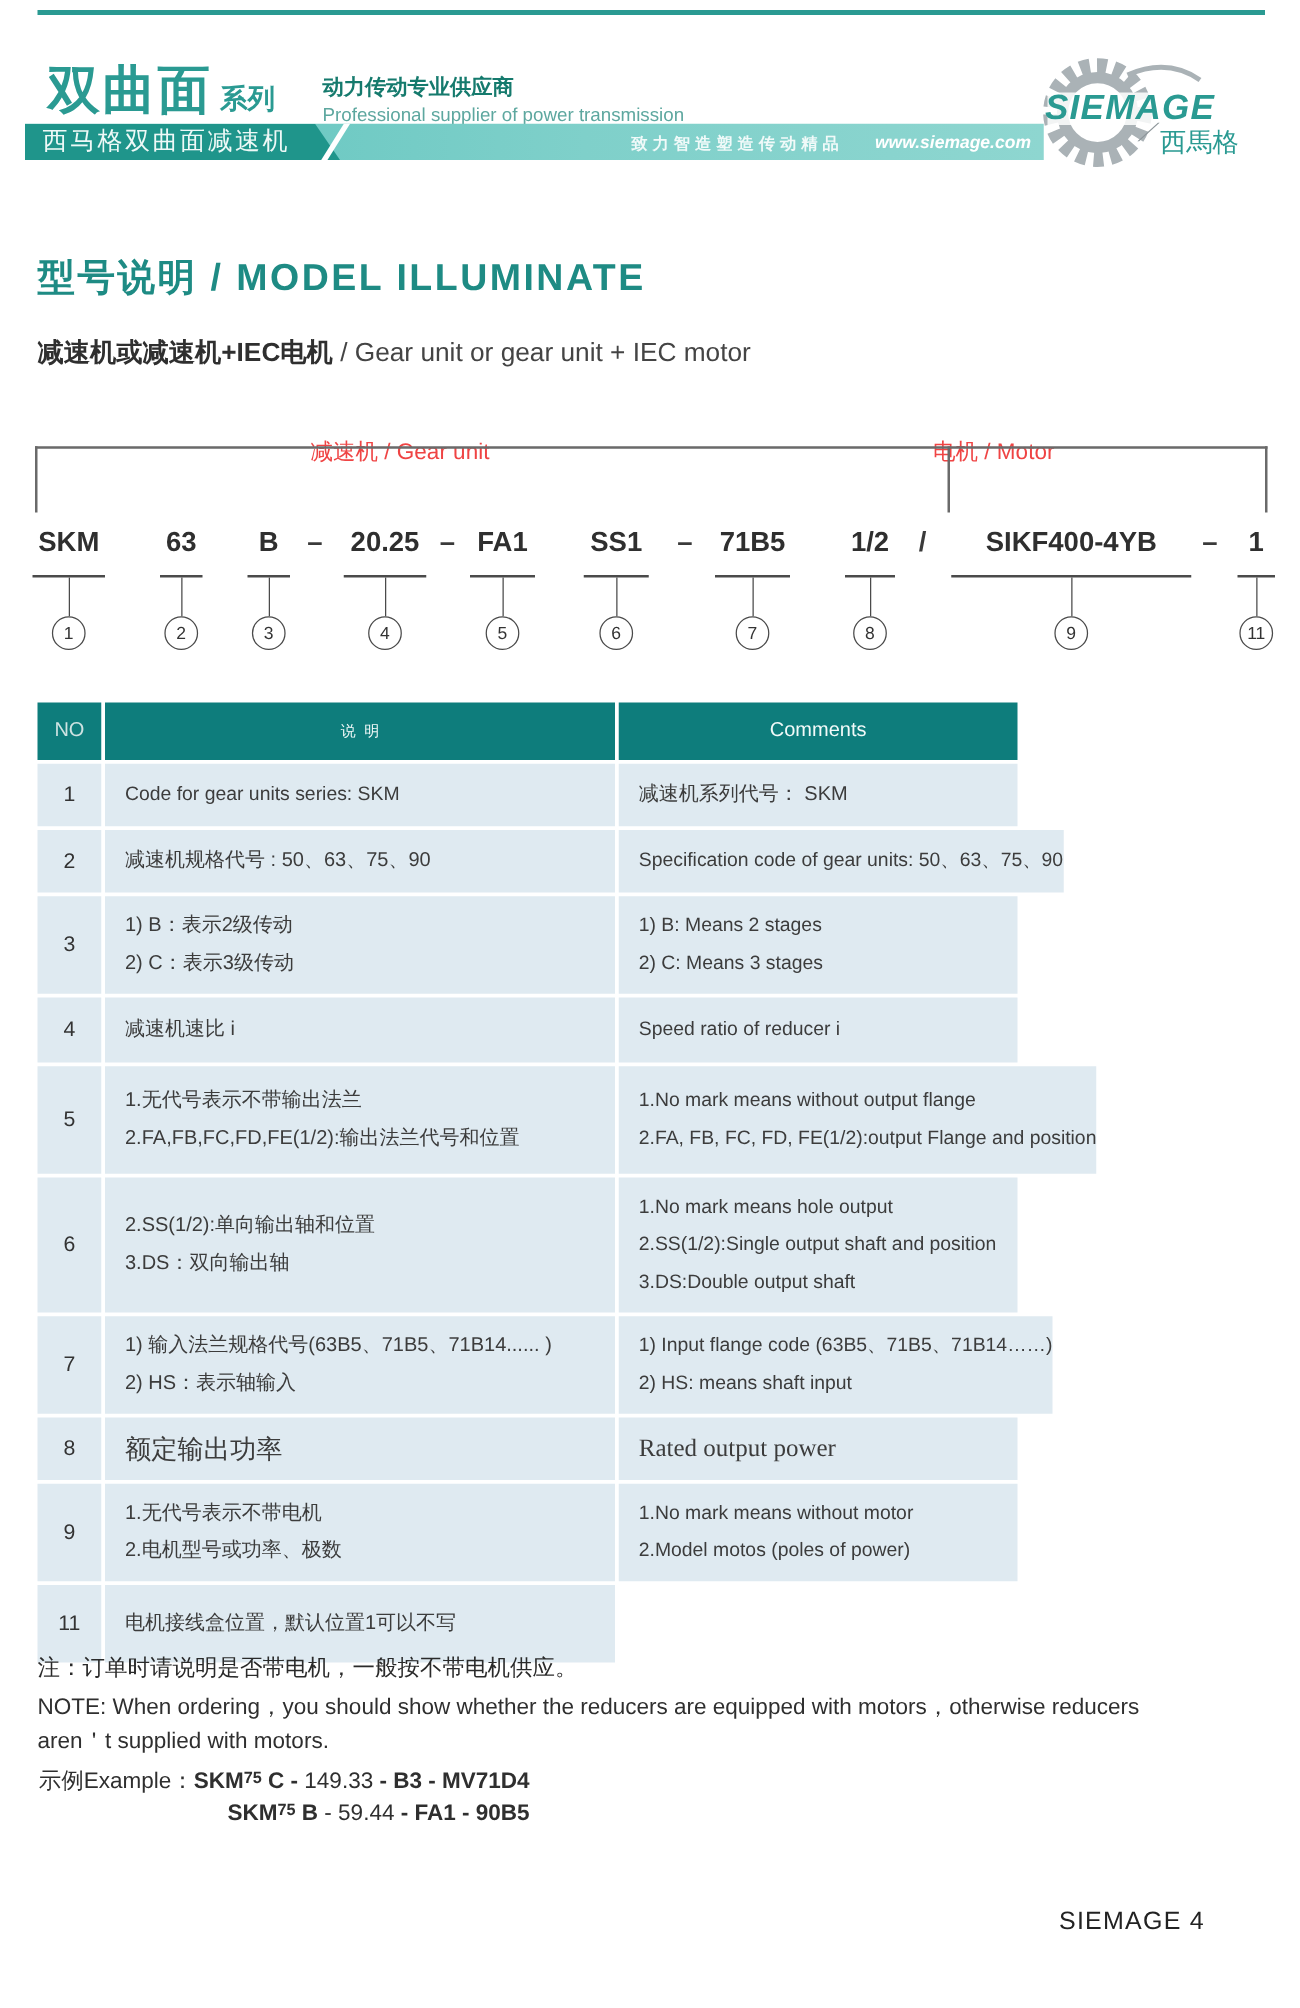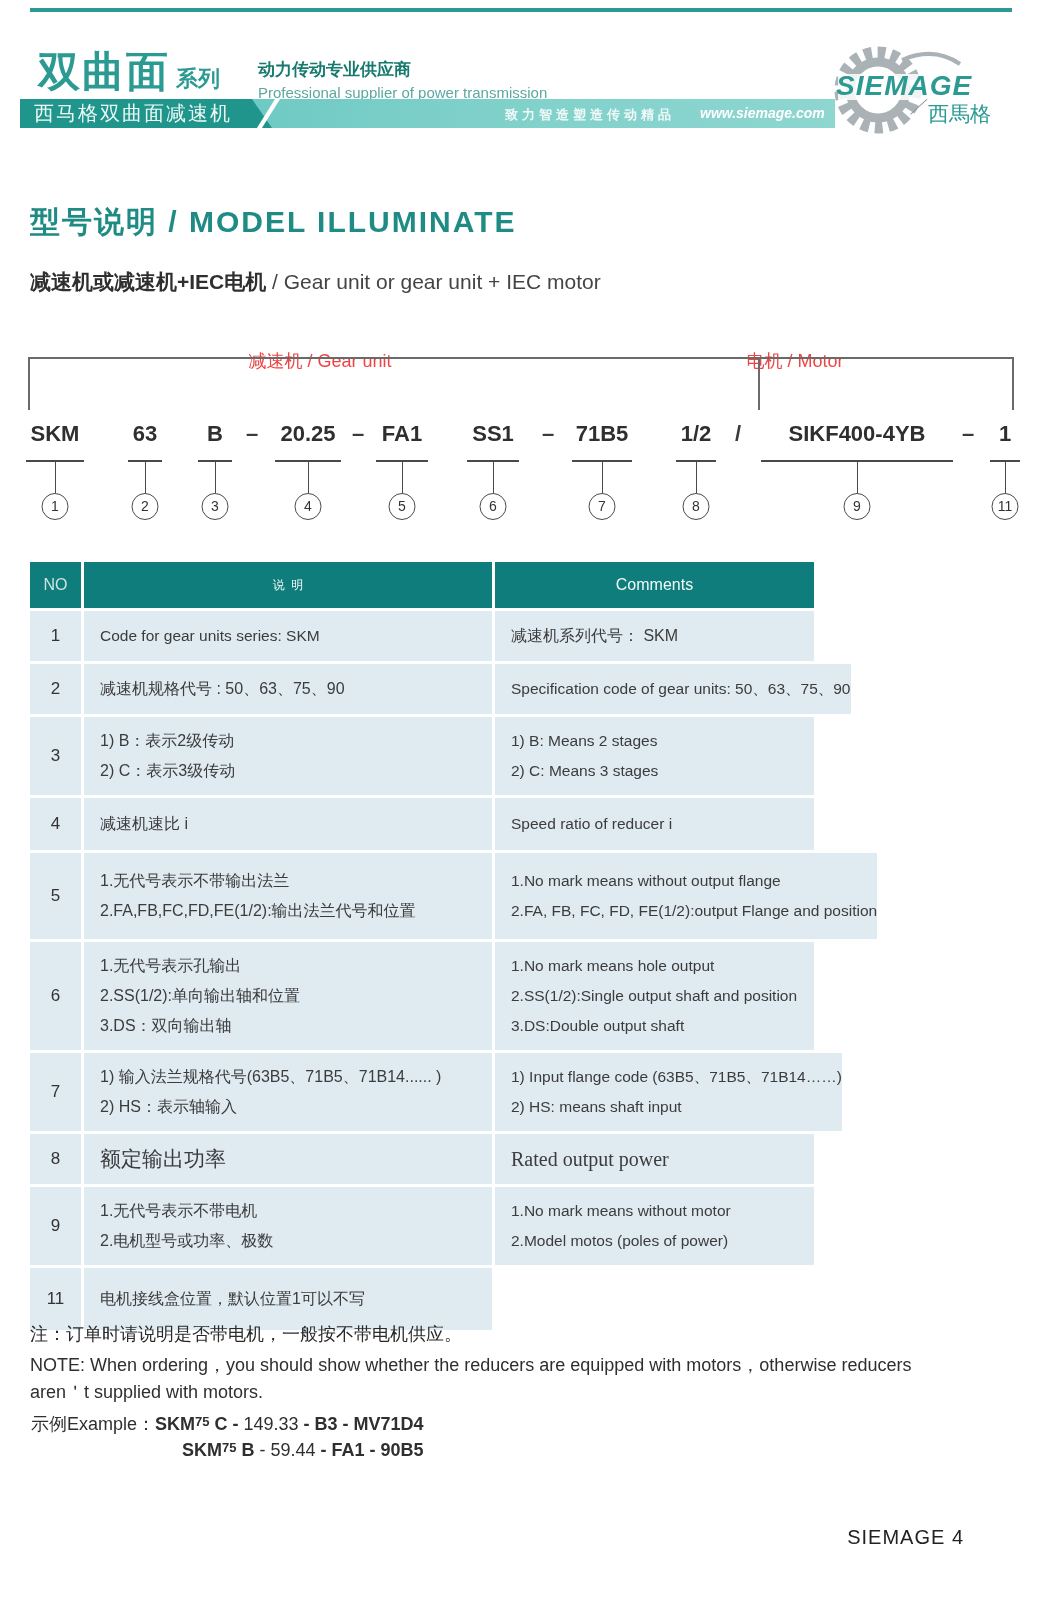--- a/index.html
+++ b/index.html
@@ -258,21 +258,20 @@
             <div class="line">2.FA,FB,FC,FD,FE(1/2):输出法兰代号和位置</div>
           </div>
           <div class="cell com" style="min-height: 86px;">
             <div class="line">1.No mark means without output flange</div>
             <div class="line">2.FA, FB, FC, FD, FE(1/2):output Flange and position</div>
           </div>
         </div>
         <div class="t-row">
           <div class="cell no" style="min-height: 108px;">6</div>
           <div class="cell desc" style="min-height: 108px;">
-            <div class="line">1.无代号表示孔输出</div>
             <div class="line">2.SS(1/2):单向输出轴和位置</div>
             <div class="line">3.DS：双向输出轴</div>
           </div>
           <div class="cell com" style="min-height: 108px;">
             <div class="line">1.No mark means hole output</div>
             <div class="line">2.SS(1/2):Single output shaft and position</div>
             <div class="line">3.DS:Double output shaft</div>
           </div>
         </div>
         <div class="t-row">

